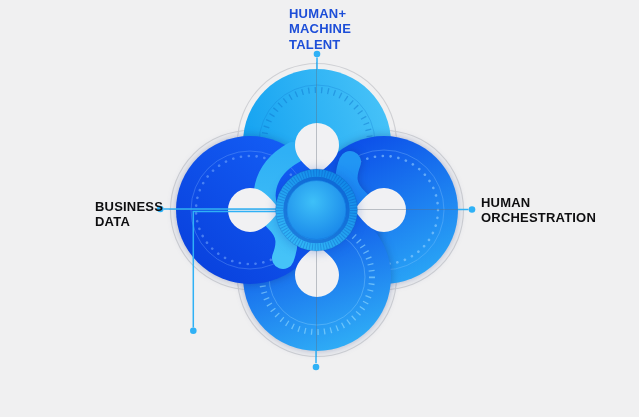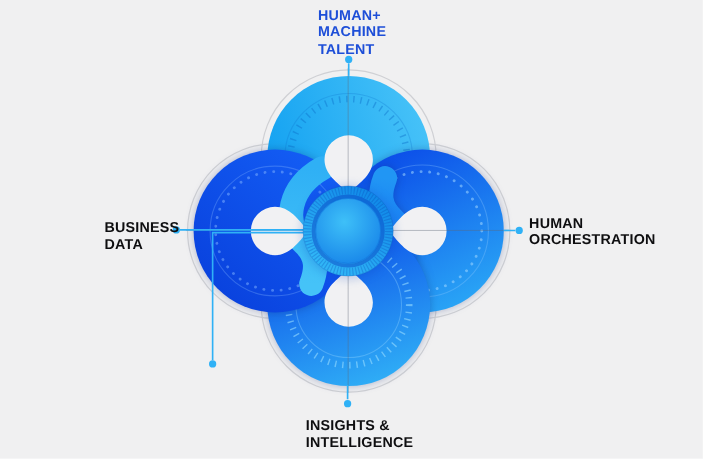--- a/index.html
+++ b/index.html
@@ -126,18 +126,16 @@
       <circle cx="316.5" cy="210" r="31.5" fill="none" stroke="rgba(9,70,195,0.5)" stroke-width="3.5"></circle>
       <circle cx="316.5" cy="210" r="29.5" fill="url(#g-badge_inner)" stroke="rgba(10,90,210,0.35)" stroke-width="1"></circle>
     </g>
   </svg>
 
   <div class="lbl" style="left: 289px; top: 6px; color: #1d4ed8;">HUMAN+
 MACHINE
 TALENT</div>
   <div class="lbl" style="left: 481px; top: 195px; color: rgb(14, 14, 16);">HUMAN
 ORCHESTRATION</div>
-  <div class="lbl" style="left: 278px; top: 379px; color: rgb(14, 14, 16);">INSIGHTS &amp;
-INTELLIGENCE</div>
   <div class="lbl" style="left: 95px; top: 199px; color: rgb(14, 14, 16);">BUSINESS
 DATA</div>
 
 </div>
 
 </body></html>

